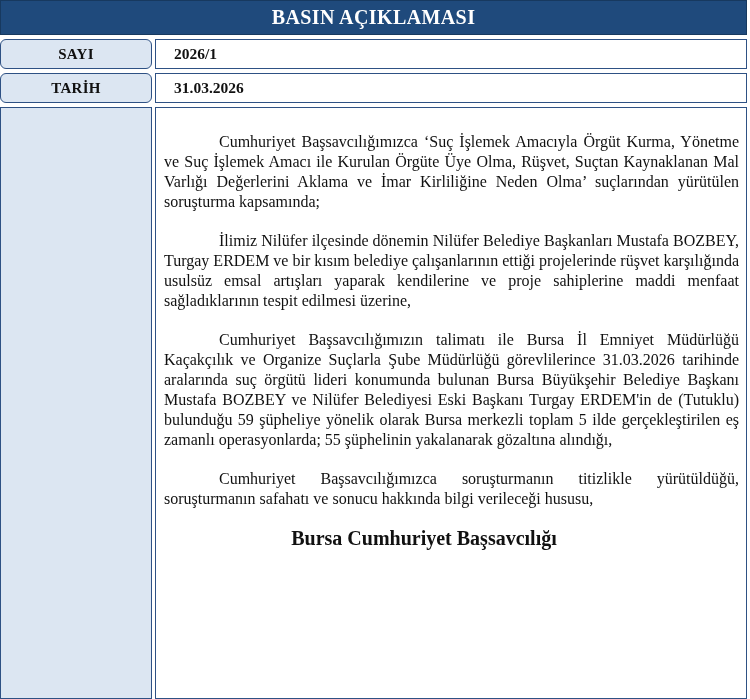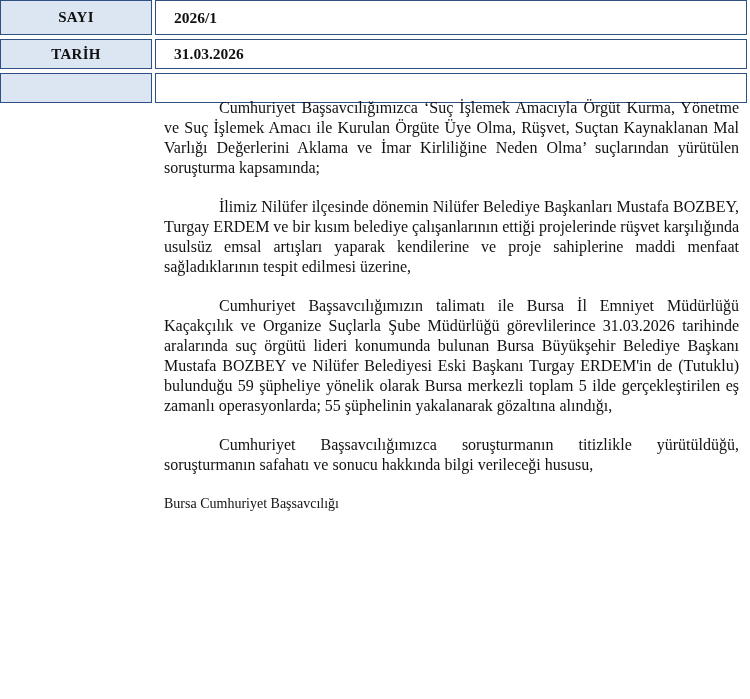--- a/index.html
+++ b/index.html
@@ -30,20 +30,21 @@
     font-weight:bold;
     font-size:20px;
     letter-spacing:0.4px;
   }
   .label-cell{
     background:#dce6f2;
     display:flex;align-items:center;justify-content:center;
     font-weight:bold;
     font-size:15px;
     letter-spacing:0.3px;
+    border-radius:6px;
   }
   .value-cell{
     display:flex;align-items:center;
     padding-left:18px;
     font-size:15.5px;
     font-weight:bold;
   }
   .body-left{
     background:#dce6f2;
   }
@@ -52,31 +53,34 @@
     font-size:16px;
     line-height:20px;
   }
   .body-cell p{
     margin:12px 0 19px 0;
     text-align:justify;
     text-indent:55px;
   }
   .signature{
     margin-top:18px;
-    font-weight:normal;
-    text-align:left;
+    font-weight:bold;
+    text-align:center;
     padding-right:55px;
-    font-size:14px;
+    font-size:20px;
   }
 </style>
 </head>
 <body>
 
 <div class="page">
 
+  <div class="cell title-bar">
+    <span>BASIN AÇIKLAMASI</span>
+  </div>
 
   <div class="cell label-cell">
     <span>SAYI</span>
   </div>
   <div class="cell value-cell">
     <span>2026/1</span>
   </div>
 
   <div class="cell label-cell">
     <span>TARİH</span>

